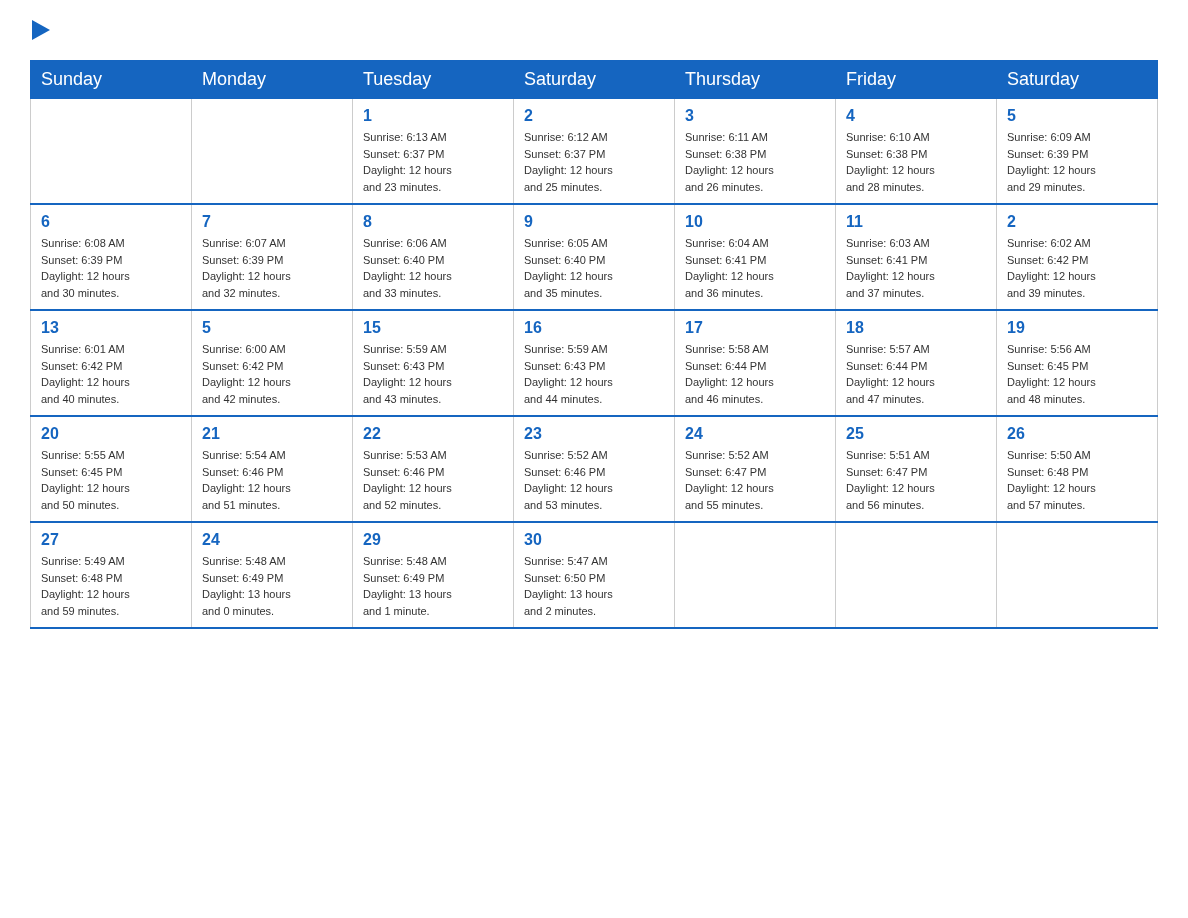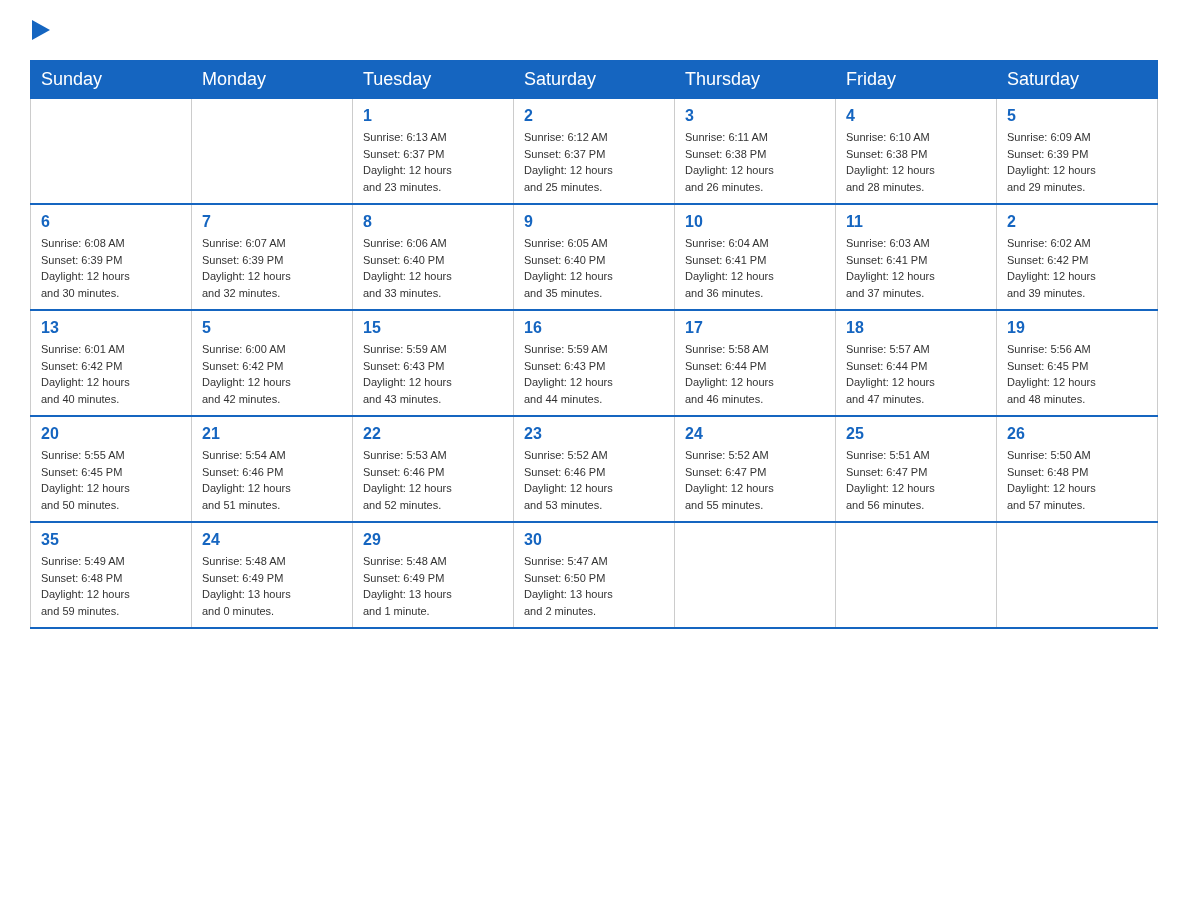--- a/index.html
+++ b/index.html
@@ -243,21 +243,21 @@
           <span class="day-number">25</span>
           <div class="day-info">Sunrise: 5:51 AM<br>Sunset: 6:47 PM<br>Daylight: 12 hours<br>and 56 minutes.</div>
         </td>
         <td>
           <span class="day-number">26</span>
           <div class="day-info">Sunrise: 5:50 AM<br>Sunset: 6:48 PM<br>Daylight: 12 hours<br>and 57 minutes.</div>
         </td>
       </tr>
       <tr>
         <td>
-          <span class="day-number">35</span>
+          <span class="day-number">27</span>
           <div class="day-info">Sunrise: 5:49 AM<br>Sunset: 6:48 PM<br>Daylight: 12 hours<br>and 59 minutes.</div>
         </td>
         <td>
           <span class="day-number">24</span>
           <div class="day-info">Sunrise: 5:48 AM<br>Sunset: 6:49 PM<br>Daylight: 13 hours<br>and 0 minutes.</div>
         </td>
         <td>
           <span class="day-number">29</span>
           <div class="day-info">Sunrise: 5:48 AM<br>Sunset: 6:49 PM<br>Daylight: 13 hours<br>and 1 minute.</div>
         </td>

